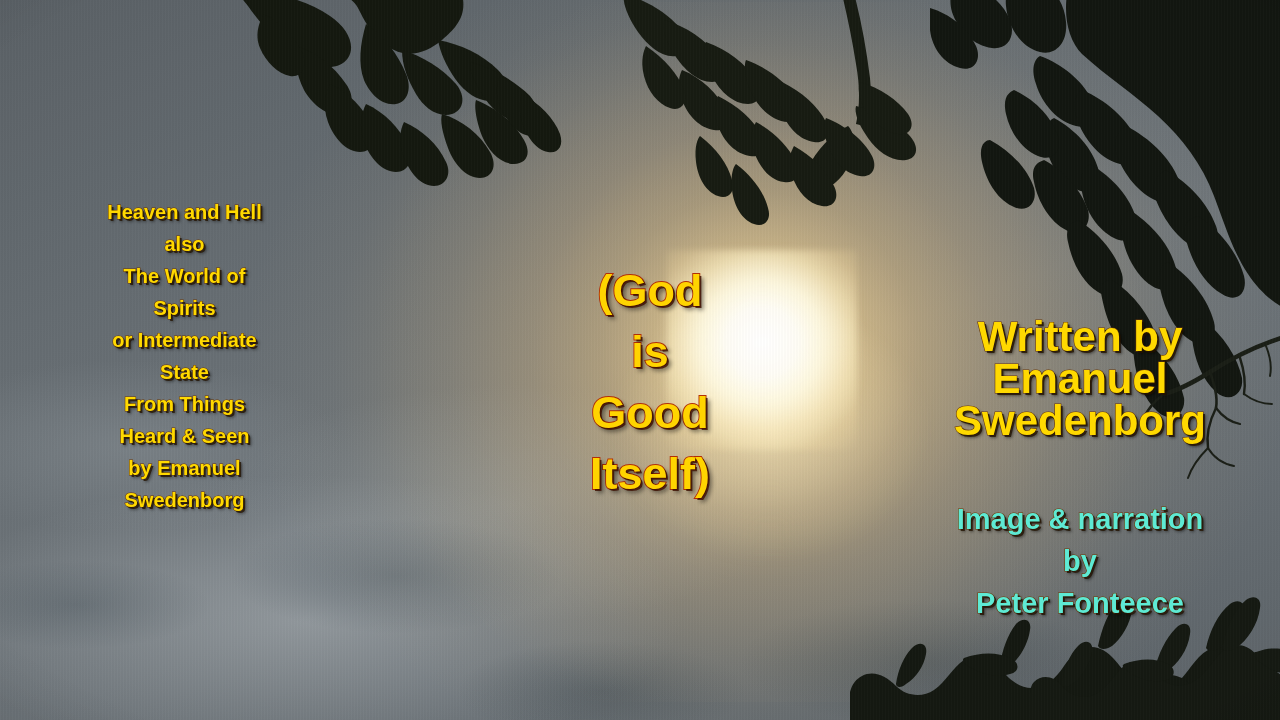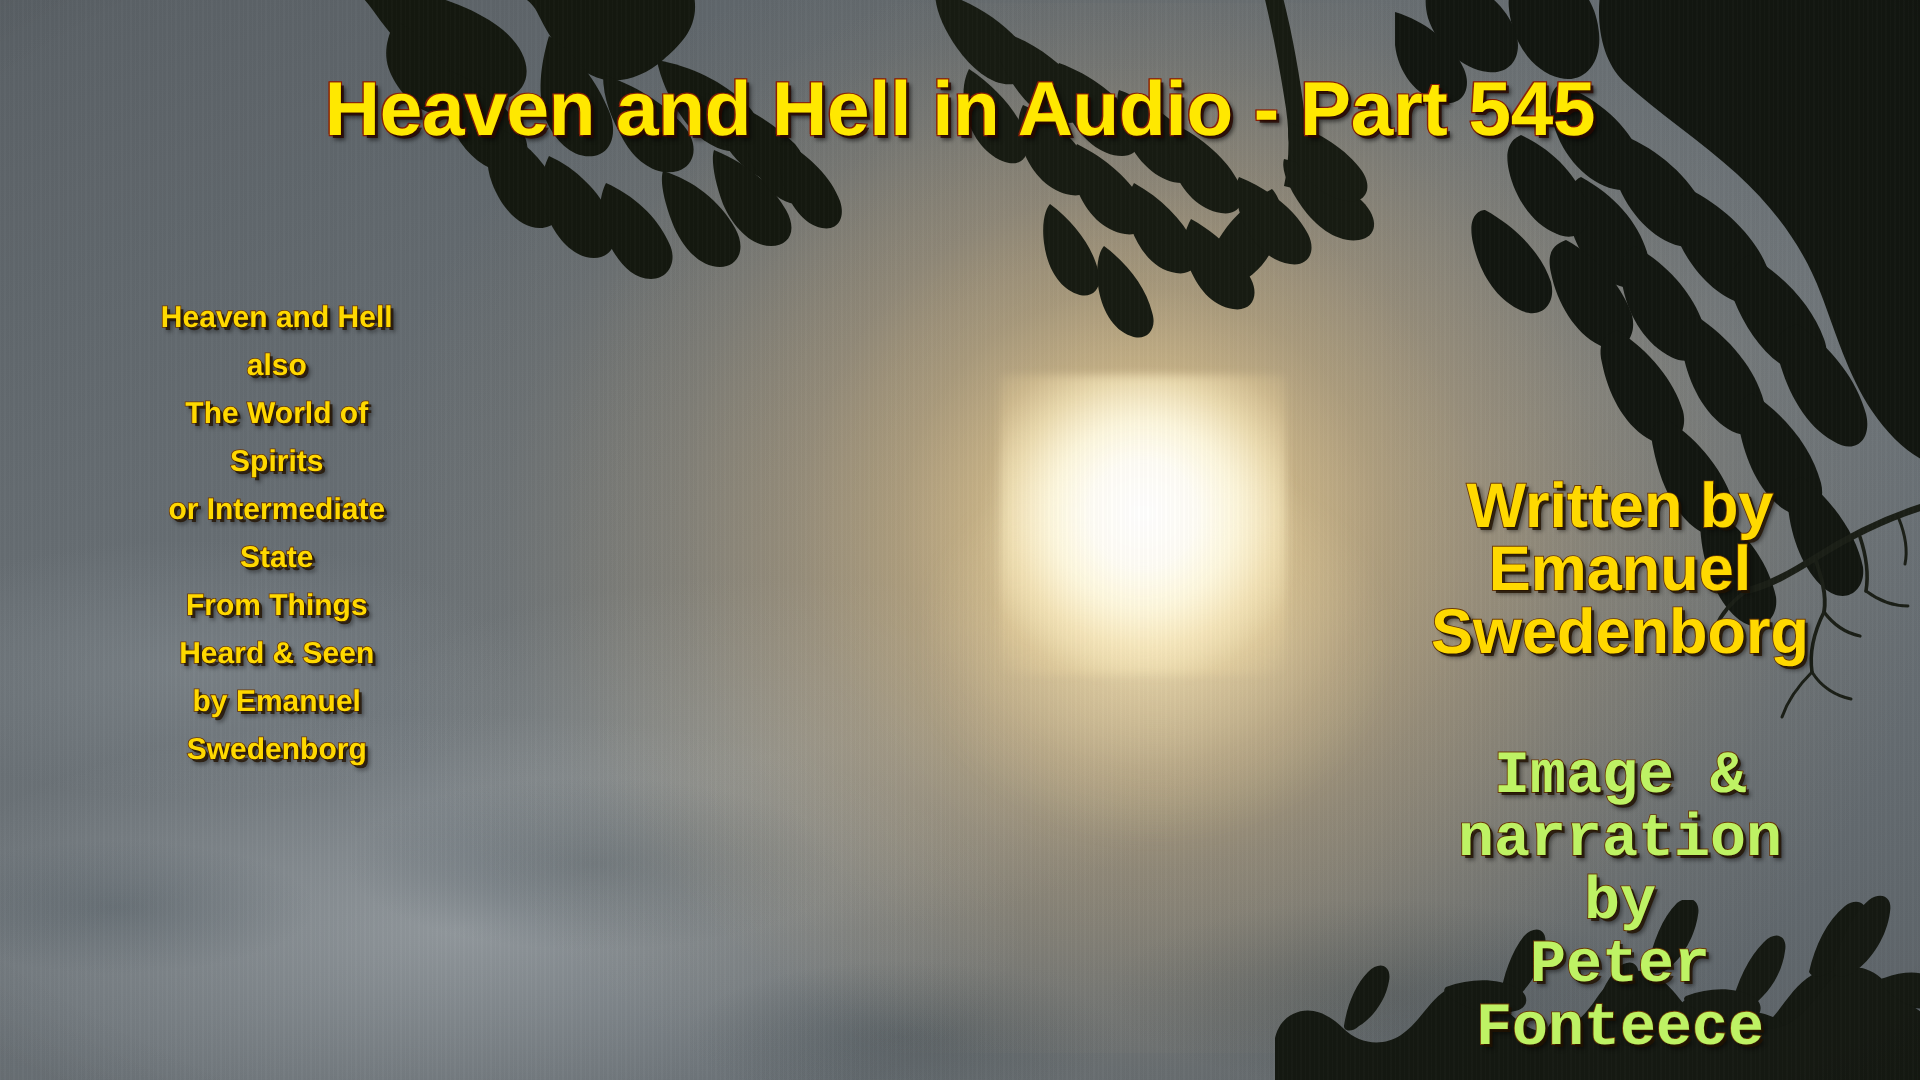--- a/index.html
+++ b/index.html
@@ -162,29 +162,28 @@
     color: #ffd900;
     -webkit-text-stroke: 1.2px #6d3a06;
     paint-order: stroke fill;
     text-shadow:
        2px 2px 0 rgba(35,18,0,0.78),
        3px 3px 3px rgba(0,0,0,0.45);
   }
   #right-block-image {
     left: 920px; top: 498px;
     width: 320px;
-    font-size: 40px;
+    font-size: 29px;
     line-height: 42px;
-    color: #bef264;
+    color: #5eead4;
     -webkit-text-stroke: 1.2px #6d3a06;
     paint-order: stroke fill;
     text-shadow:
        2px 2px 0 rgba(35,18,0,0.78),
        3px 3px 3px rgba(0,0,0,0.45);
-    font-family: Liberation Mono, monospace;
   }
 
   #copyright {
     left: 0; right: 0; top: 659px;
     font-size: 17px;
     font-weight: normal;
     color: #f0ecc2;
     -webkit-text-stroke: 0px transparent;
     text-shadow: 1px 1px 2px rgba(0,0,0,0.55);
     letter-spacing: 0.2px;
@@ -317,33 +316,36 @@
         <path d="M32,124 C34,108 40,94 48,86 C56,78 64,82 62,92 C60,104 52,118 42,124 C38,128 32,128 32,124 Z"></path>
         <path d="M226,92 C242,86 256,88 260,94 L260,112 C248,114 234,108 226,98 C222,94 224,92 226,92 Z"></path>
         <path d="M94,104 C110,98 126,98 138,104 C146,108 146,118 136,120 C122,124 106,118 96,110 C92,106 92,106 94,104 Z"></path>
       </g>
     </svg>
   </div>
 
   <div class="scan"></div>
   <div class="vignette"></div>
 
-  <div id="title" class="txt">Heaven and Hell in Audio - Part 545</div>
 
   <div id="left-block" class="txt">Heaven and Hell
 also
 The World of
 Spirits
 or Intermediate
 State
 From Things
 Heard &amp; Seen
 by Emanuel
 Swedenborg</div>
 
+  <div id="center-block" class="txt">(God
+is
+Good
+Itself)</div>
 
   <div id="right-block-written" class="txt">Written by
 Emanuel
 Swedenborg</div>
 
   <div id="right-block-image" class="txt">Image &amp; narration
 by
 Peter Fonteece</div>
 
 

